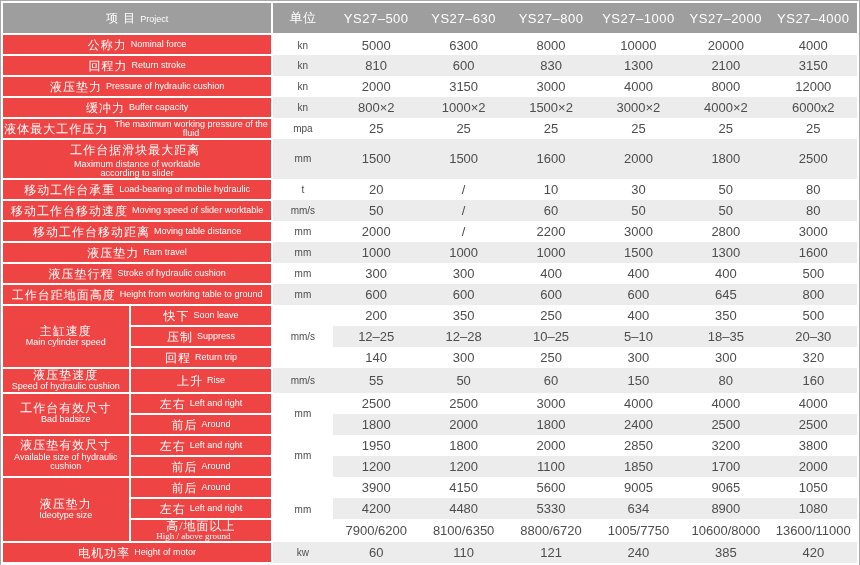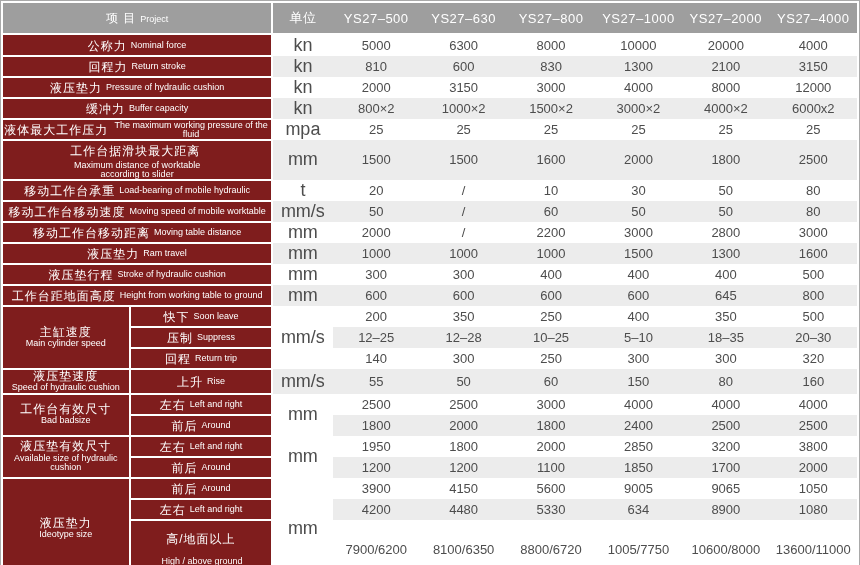--- a/index.html
+++ b/index.html
@@ -20,36 +20,36 @@
     background:#9e9e9e; color:#fff; font-weight:normal;
     height:31px; font-size:13px; letter-spacing:.5px;
     border-bottom:2px solid #fff;
   }
   th.project-head { border-right:2px solid #fff; }
   tbody td { height:20px; text-align:center; vertical-align:middle; }
   tr.band td.unit, tr.band td.val { background:#ececec; }
   td.val, td.unit {
     color:#4d4d4d; font-size:13px;
   }
-  td.unit { font-size:18px; }
+  td.unit { font-size:10px; }
   td.unit.merged { background:#fff !important; }
   td.group, td.label, td.sublabel {
-    background:#7f1d1d; color:#fff;
+    background:#ef4444; color:#fff;
     border-bottom:2px solid #fff; border-right:2px solid #fff;
   }
   .zh { font-size:12px; letter-spacing:1px; }
   .en { font-size:9px; letter-spacing:0; }
   td.label .zh, td.sublabel .zh { margin-right:4px; }
   td.label .en, td.sublabel .en {
     display:inline-block; vertical-align:middle; line-height:1.0; max-width:158px;
   }
   td.sublabel { text-align:center; }
   td.sublabel .en { max-width:100px; text-align:right; }
   td.group .zh, td.group .en { display:block; line-height:1.1; }
-  td.sublabel.stacked .zh, td.sublabel.stacked .en { display:block; line-height:1.0; margin:12px; }
+  td.sublabel.stacked .zh, td.sublabel.stacked .en { display:block; line-height:1.0; margin:0;font-family:Liberation Serif, serif; }
   .notes { position:absolute; left:4px; top:534px; }
   .notes .n-zh { font-size:11px; color:#3b82f6; letter-spacing:1px;margin-top:38px; }
   .notes .n-en { font-size:9.5px; color:#8c8c8c; margin-top:2px; }
 </style>
 </head>
 <body>
 
 <div class="sheet">
   <div class="table-wrap">
     <table>
@@ -144,21 +144,21 @@
             <td class="label" colspan="2"><span class="zh">移动工作台承重</span><span class="en">Load-bearing of mobile hydraulic</span></td>
             <td class="unit">t</td>
             <td class="val">20</td>
             <td class="val">/</td>
             <td class="val">10</td>
             <td class="val">30</td>
             <td class="val">50</td>
             <td class="val">80</td>
           </tr>
           <tr class="band">
-            <td class="label" colspan="2"><span class="zh">移动工作台移动速度</span><span class="en">Moving speed of mobile worktable</span></td>
+            <td class="label" colspan="2"><span class="zh">移动工作台移动速度</span><span class="en">Moving speed of slider worktable</span></td>
             <td class="unit">mm/s</td>
             <td class="val">50</td>
             <td class="val">/</td>
             <td class="val">60</td>
             <td class="val">50</td>
             <td class="val">50</td>
             <td class="val">80</td>
           </tr>
           <tr>
             <td class="label" colspan="2"><span class="zh">移动工作台移动距离</span><span class="en">Moving table distance</span></td>

